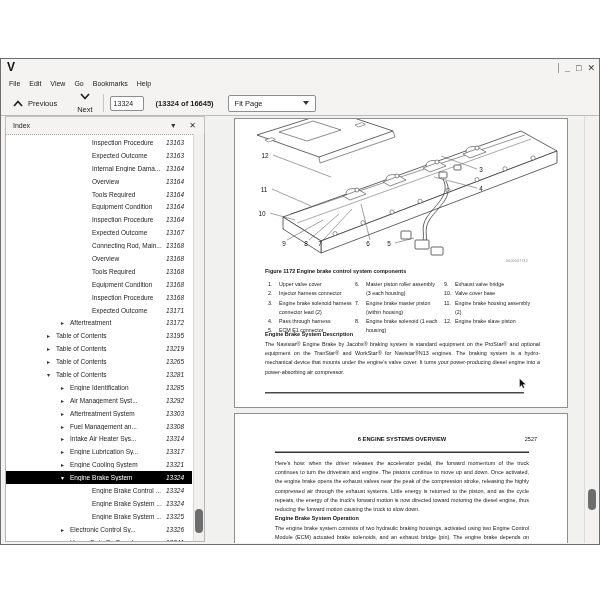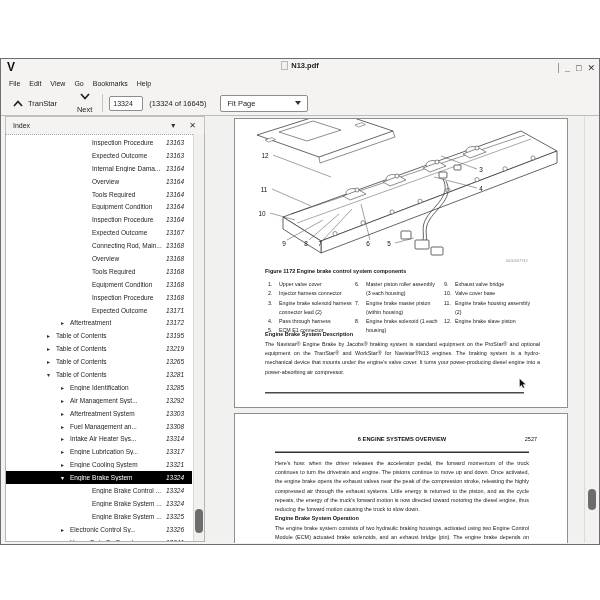--- a/index.html
+++ b/index.html
@@ -20,21 +20,21 @@
   
   .menubar{position:absolute;left:0;top:17px;right:0;height:15px;display:flex;align-items:center;padding-left:6px;}
   .menu-item{font-size:7px;color:#1a1a1a;padding:0 7px 0 2px;}
   
   .toolbar{position:absolute;left:0;top:32px;right:0;height:25px;border-bottom:1px solid #bdbcba;
     display:flex;align-items:center;}
   .nav-btn{display:flex;align-items:center;gap:5px;margin-left:12px;font-size:7.5px;color:#222;}
   .tool-sep{width:1px;height:18px;background:#c7c6c4;margin:0 6px 0 10px;}
   .page-input{width:34px;height:15px;border:1px solid #8d8d8d;border-radius:2px;background:#fff;
     font-size:7px;color:#222;padding:0 0 0 3px;font-family:"Liberation Sans",sans-serif;}
-  .page-info{font-size:7.5px;color:#222;margin-left:6px;}
+  .page-info{font-size:7.5px;color:#222;margin-left:12px;font-weight:bold;}
   .zoom-select{width:88px;height:17px;border:1px solid #8d8d8d;border-radius:2px;background:#fff;
     margin-left:14px;display:flex;align-items:center;justify-content:space-between;padding:0 6px;}
   .zoom-label{font-size:7.5px;color:#222;}
   .caret-down{width:0;height:0;border-left:3px solid transparent;border-right:3px solid transparent;
     border-top:4px solid #333;}
   
   .sidebar{position:absolute;left:4px;top:57px;width:200px;bottom:2px;background:#f4f3f1;}
   .sb-header{position:absolute;left:0;top:0;right:0;height:18px;display:flex;align-items:center;
     border:1px solid #c2c1bf;border-bottom:none;}
   .sb-title{font-size:7px;color:#222;margin-left:7px;flex:1;}
@@ -85,24 +85,20 @@
   .main-thumb{position:absolute;left:3px;width:8px;top:373px;height:21px;border-radius:4px;background:#6d6d6d;}
   .diagram{position:absolute;left:0;top:0;}
 </style>
 </head>
 <body>
 
 <div class="window">
 
   <div class="titlebar">
     <span class="app-logo">V</span>
-    <span class="title-center">
-      <span class="doc-icon"></span>
-      <span class="win-title">N13.pdf</span>
-    </span>
     <span class="win-controls">
       <span class="win-sep"></span>
       <span class="ctrl min">_</span>
       <span class="ctrl">□</span>
       <span class="ctrl">✕</span>
     </span>
   </div>
 
   <div class="menubar" id="menubar">
       <span class="menu-item">File</span>
@@ -111,21 +107,21 @@
       <span class="menu-item">Go</span>
       <span class="menu-item">Bookmarks</span>
       <span class="menu-item">Help</span>
     </div>
 
   <div class="toolbar">
     <span class="nav-btn">
       <svg width="10" height="7">
           <polyline points="1,6 5,1.5 9,6" fill="none" stroke="#222" stroke-width="1.7"></polyline>
         </svg>
-      <span>TranStar</span>
+      <span>Previous</span>
     </span>
     <span class="nav-btn" style="margin-left:20px;flex-direction:column;">
       <svg width="10" height="7">
           <polyline points="1,1 5,5.5 9,1" fill="none" stroke="#222" stroke-width="1.7"></polyline>
         </svg>
       <span>Next</span>
     </span>
     <span class="tool-sep"></span>
     <input class="page-input" value="13324" style="">
     <span class="page-info">(13324 of 16645)</span>

